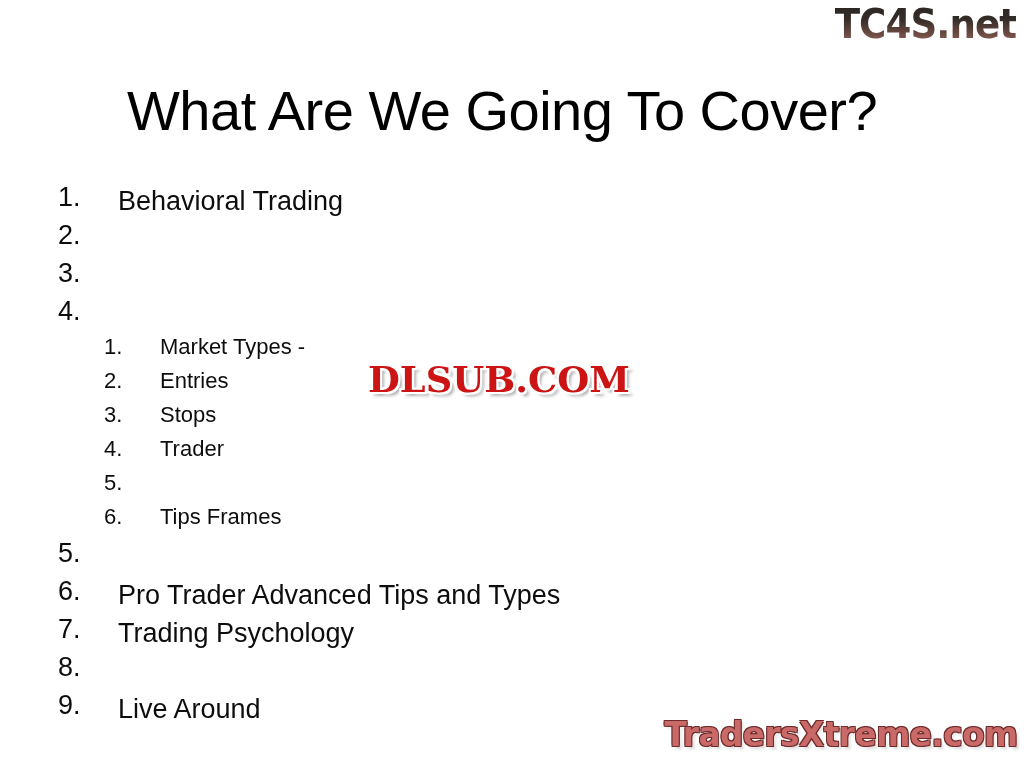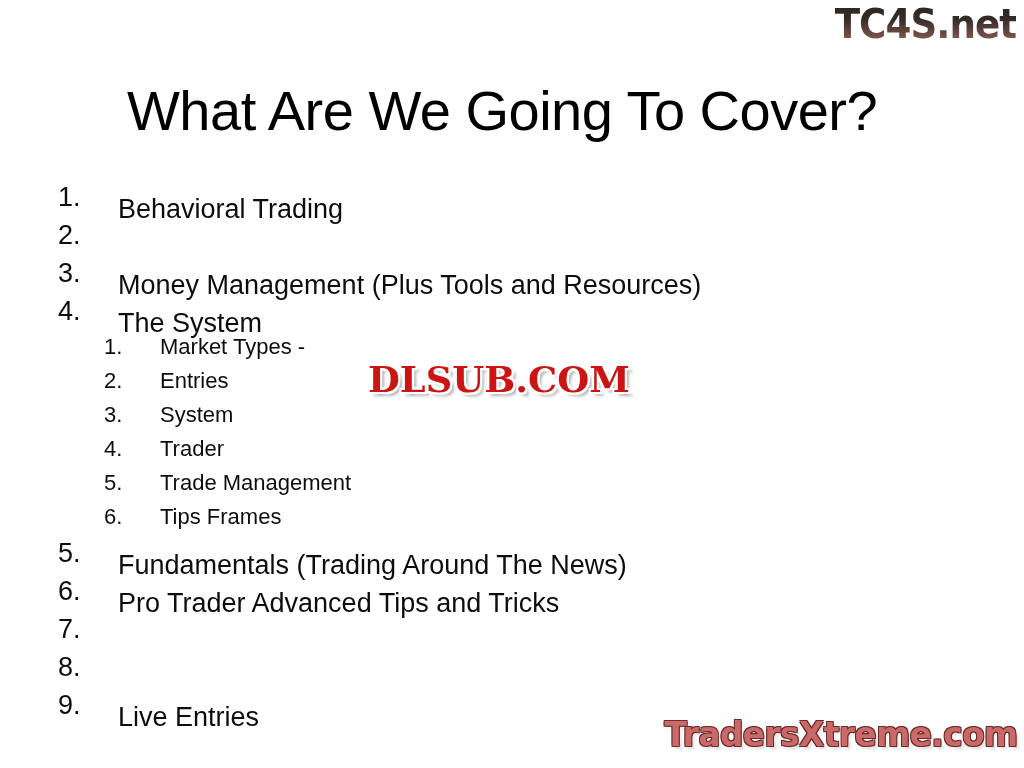--- a/index.html
+++ b/index.html
@@ -96,21 +96,21 @@
   .lvl1 .num {
     position: absolute;
     left: 58px;
     top: 0;
     width: 46px;
     text-align: left;
   }
   .lvl1 .txt {
     position: absolute;
     left: 118px;
-    top: 12px;
+    top: 4px;
     text-align: center;
   }
 
   .lvl2 {
     position: relative;
     height: 34px;
     font-size: 22px;
     line-height: 34px;
     font-family: "Liberation Sans", sans-serif;
     color: #0d0d0d;
@@ -192,67 +192,64 @@
   <div id="outline">
       <div class="lvl1">
         <span class="num">1.</span>
         <span class="txt">Behavioral Trading</span>
       </div>
       <div class="lvl1">
         <span class="num">2.</span>
       </div>
       <div class="lvl1">
         <span class="num">3.</span>
-        <span class="txt">Money Management (Plus Tools and Resources)</span>
       </div>
       <div class="lvl1">
         <span class="num">4.</span>
-        <span class="txt">The System</span>
       </div>
       <div class="lvl2">
         <span class="num">1.</span>
         <span class="txt">Market Types -</span>
       </div>
       <div class="lvl2">
         <span class="num">2.</span>
         <span class="txt">Entries</span>
       </div>
       <div class="lvl2">
         <span class="num">3.</span>
-        <span class="txt">System</span>
+        <span class="txt">Stops</span>
       </div>
       <div class="lvl2">
         <span class="num">4.</span>
         <span class="txt">Trader</span>
       </div>
       <div class="lvl2">
         <span class="num">5.</span>
-        <span class="txt">Trade Management</span>
       </div>
       <div class="lvl2">
         <span class="num">6.</span>
         <span class="txt">Tips Frames</span>
       </div>
       <div class="lvl1">
         <span class="num">5.</span>
-        <span class="txt">Fundamentals (Trading Around The News)</span>
       </div>
       <div class="lvl1">
         <span class="num">6.</span>
-        <span class="txt">Pro Trader Advanced Tips and Tricks</span>
+        <span class="txt">Pro Trader Advanced Tips and Types</span>
       </div>
       <div class="lvl1">
         <span class="num">7.</span>
+        <span class="txt">Trading Psychology</span>
       </div>
       <div class="lvl1">
         <span class="num">8.</span>
       </div>
       <div class="lvl1">
         <span class="num">9.</span>
-        <span class="txt">Live Entries</span>
+        <span class="txt">Live Around</span>
       </div>
     </div>
 
   <div id="watermark">DLSUB.COM</div>
 
   <div id="footer-brand">TradersXtreme.com</div>
 
 </div>
 
 </body></html>

